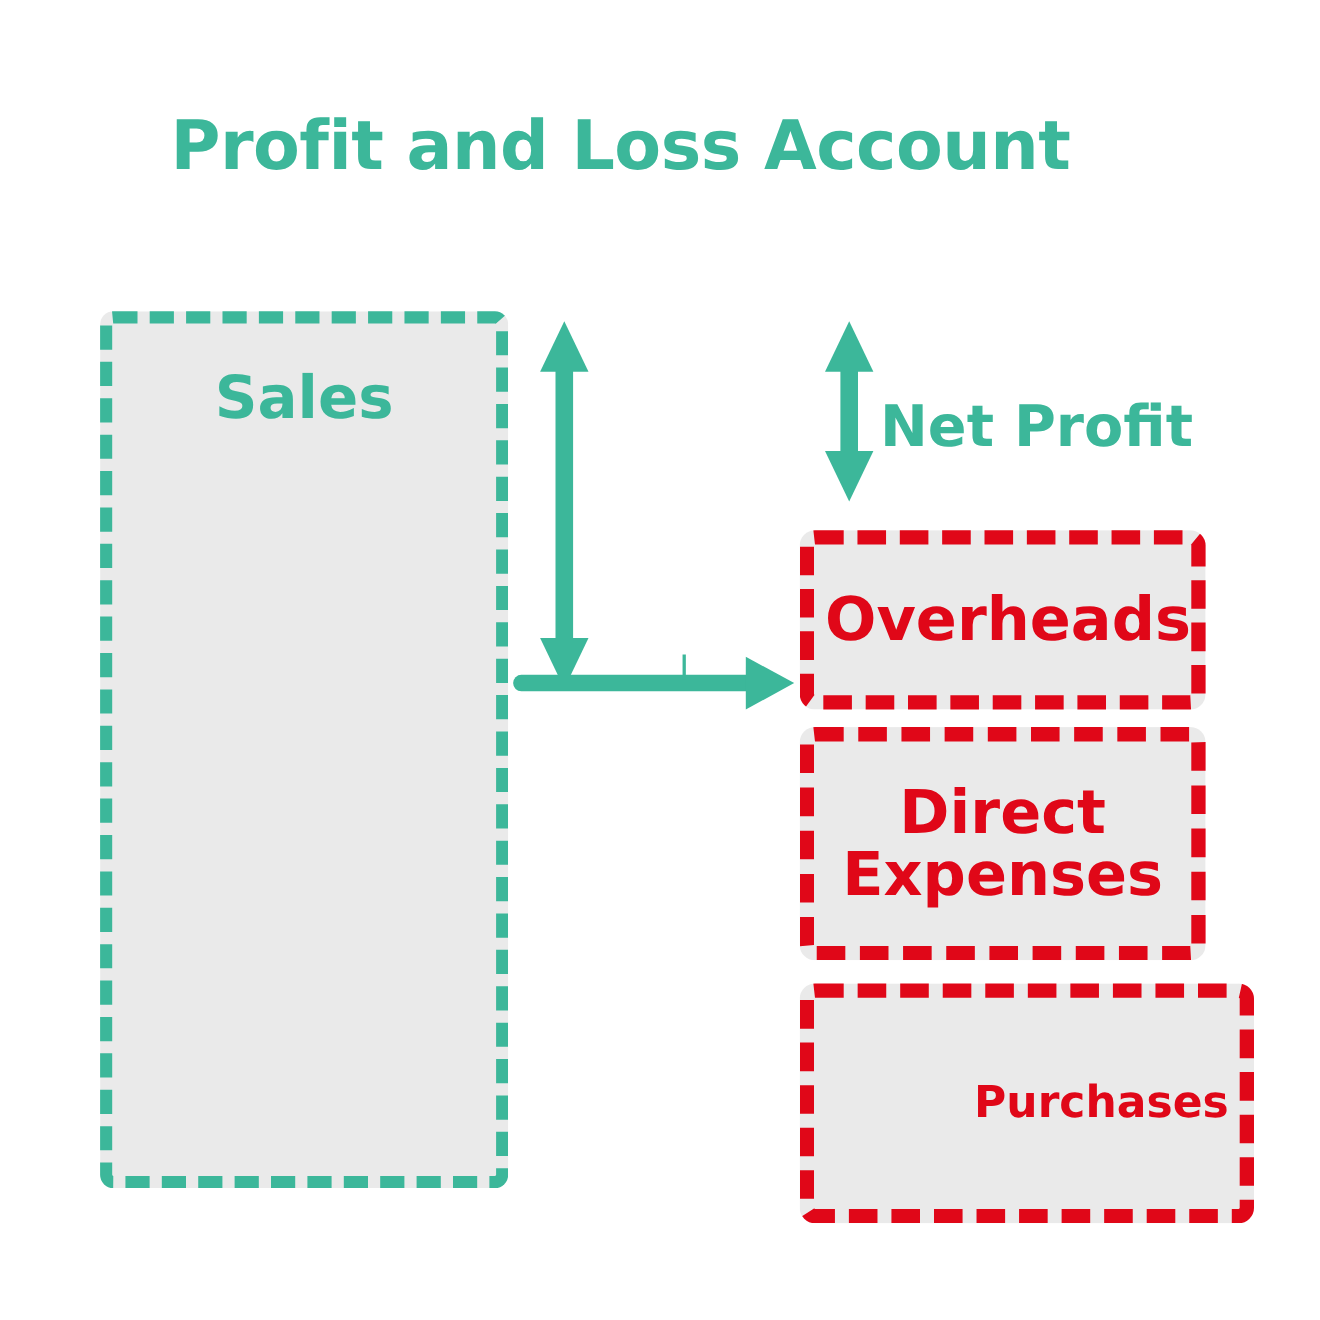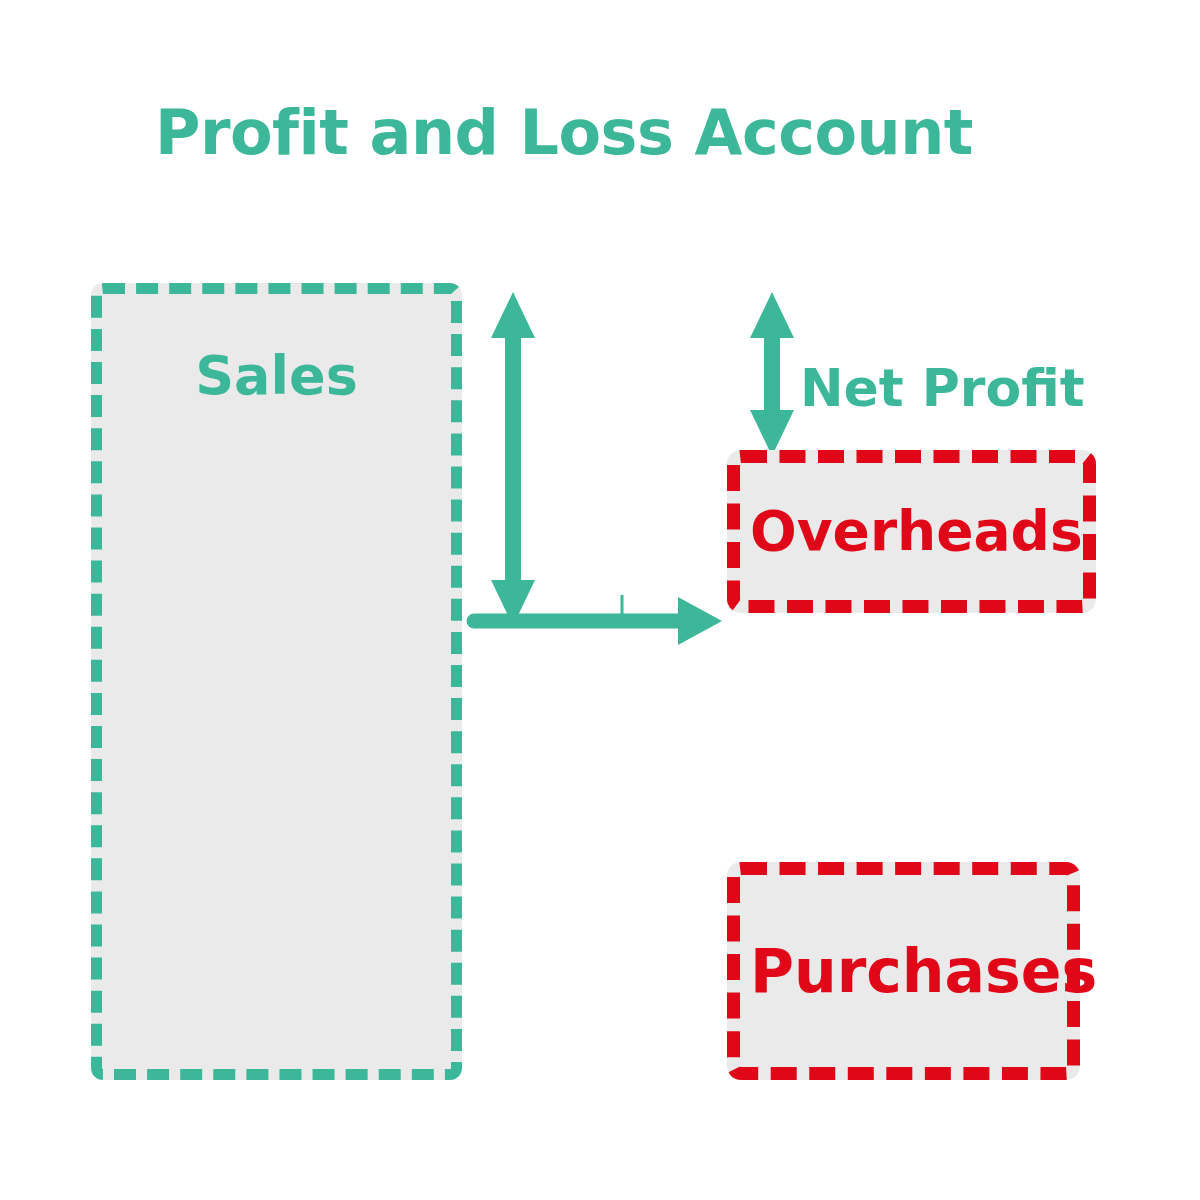--- a/index.html
+++ b/index.html
@@ -58,51 +58,53 @@
     left: 91px;
     top: 283px;
     width: 371px;
     height: 797px;
     border-width: 11px;
     border-color: #3CB79A;
     color: #3CB79A;
     font-size: 54px;
     font-weight: bold;
     align-items: flex-start;
-    padding-top: 54px;
+    padding-top: 40px;
     border-radius: 12px;
   }
 
   .box-red {
     border-width: 13px;
     border-color: #E00718;
     color: #E00718;
     font-weight: bold;
+    margin-top: 32px;
   }
 
   .box-overheads {
     left: 727px;
     top: 450px;
     width: 369px;
     height: 163px;
     font-size: 55px;
   }
   .box-direct-expenses {
     left: 727px;
     top: 629px;
     width: 369px;
     height: 212px;
     font-size: 55px;
   }
   .box-purchases {
     left: 727px;
     top: 862px;
-    width: 353px;
+    width: 413px;
     height: 218px;
-    font-size: 60px;
+    font-size: 40px;
+    text-align: right;
   }
 
   
   .vec {
     position: absolute;
     left: 0;
     top: 0;
     width: 1200px;
     height: 1200px;
     pointer-events: none;
@@ -161,20 +163,24 @@
   </svg>
 
   <div class="box box-sales">
     <span class="box-label">Sales</span>
   </div>
 
   <div class="box box-red box-overheads">
     <span class="box-label">Overheads</span>
   </div>
 
+  <div class="box box-red box-direct-expenses">
+    <span class="box-label multiline" style="white-space: pre-line;">Direct
+Expenses</span>
+  </div>
 
   <div class="box box-red box-purchases">
     <span class="box-label">Purchases</span>
   </div>
 
 
   <div class="arrow-label label-net">Net Profit</div>
 
 </div>
 

